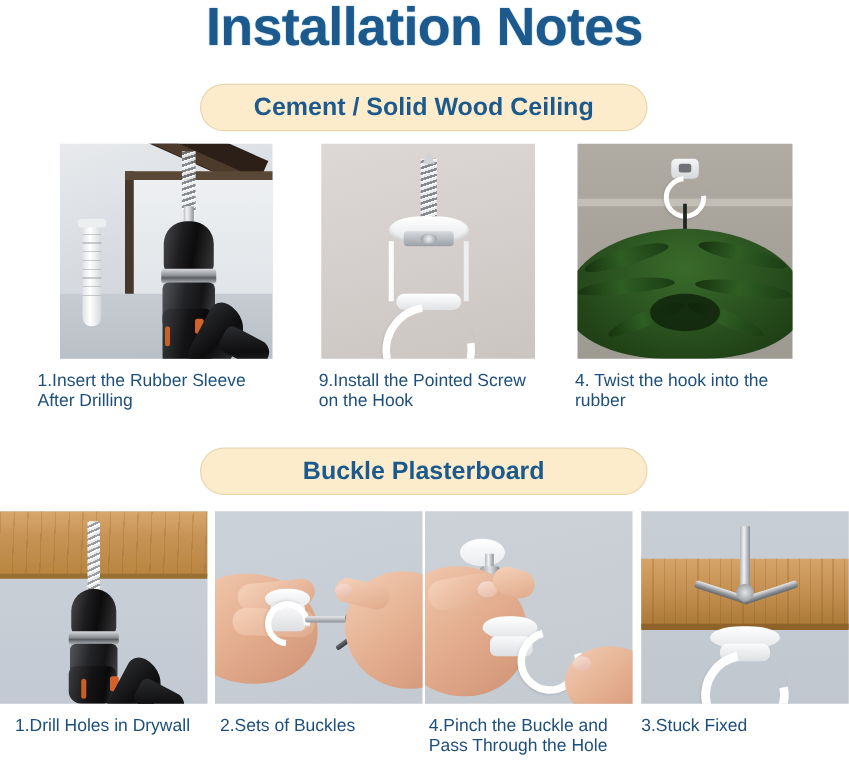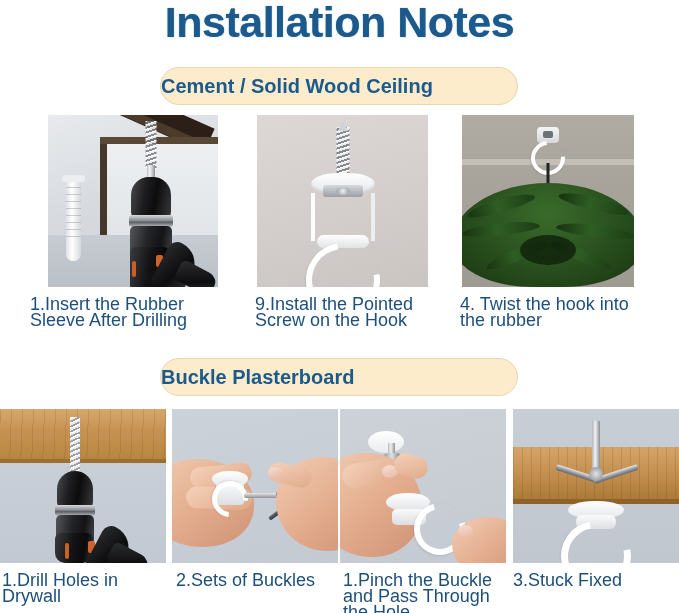--- a/index.html
+++ b/index.html
@@ -22,40 +22,40 @@
     text-shadow:0 0 1px #3f7fb0;
   }
 
   
   .badge{
     position:absolute;
     height:38px;
     background:#fceccb;
     border:1px solid #e9d6ae;
     border-radius:20px;
-    display:flex;align-items:center;
+    display:flex;align-items:center;justify-content:center;
     box-sizing:border-box;
   }
   .badge-label{
     font-size:20px;font-weight:bold;color:#1c5a8d;
     white-space:nowrap;
   }
   #badge-cement{left:160px;top:67px;width:358px;}
   #badge-plaster{left:160px;top:358px;width:358px;}
 
   
   .photo{
     position:absolute;
     overflow:hidden;
   }
 
   
   .caption{
     position:absolute;
-    font-size:18px;
+    font-size:14px;
     line-height:16px;
     color:#1d4f7c;
   }
 
   
   .fill{position:absolute;}
 
   
   .drill{position:absolute;}
   .drill .chuck{
@@ -321,16 +321,16 @@
 
   <div class="toggle-wing" style="left:42px;top:62px;width:46px;height:6px;transform:rotate(18deg);"></div>
   <div class="toggle-wing" style="left:80px;top:62px;width:46px;height:6px;transform:rotate(-18deg);"></div>
   <div class="fill" style="left:50%;transform:translateX(-50%);top:58px;width:14px;height:14px;background:radial-gradient(circle,#e2e4e6,#85888d);border-radius:50%;"></div>
 
   <div class="fill" style="left:50%;transform:translateX(-50%);top:92px;width:56px;height:18px;background:linear-gradient(180deg,#ffffff,#e4e6e9);border-radius:50%/55%;"></div>
   <div class="fill" style="left:50%;transform:translateX(-50%);top:106px;width:40px;height:14px;background:linear-gradient(180deg,#fbfbfc,#dde0e3);border-radius:6px;"></div>
   <div class="hook-curve" style="top:112px;width:56px;height:56px;border-width:7px;transform:translateX(-50%) rotate(34deg);"></div>
 </div>
 
-<div class="caption" style="left:2px;top:572px;width:160px;">1.Drill Holes in Drywall</div>
+<div class="caption" style="left:2px;top:572px;width:160px;text-align:center;">1.Drill Holes in Drywall</div>
 <div class="caption" style="left:176px;top:572px;width:160px;">2.Sets of Buckles</div>
-<div class="caption" style="left:343px;top:572px;width:160px;">1.Pinch the Buckle and Pass Through the Hole</div>
+<div class="caption" style="left:343px;top:572px;width:160px;">4.Pinch the Buckle and Pass Through the Hole</div>
 <div class="caption" style="left:513px;top:572px;width:160px;">3.Stuck Fixed</div>
 
 </body></html>

